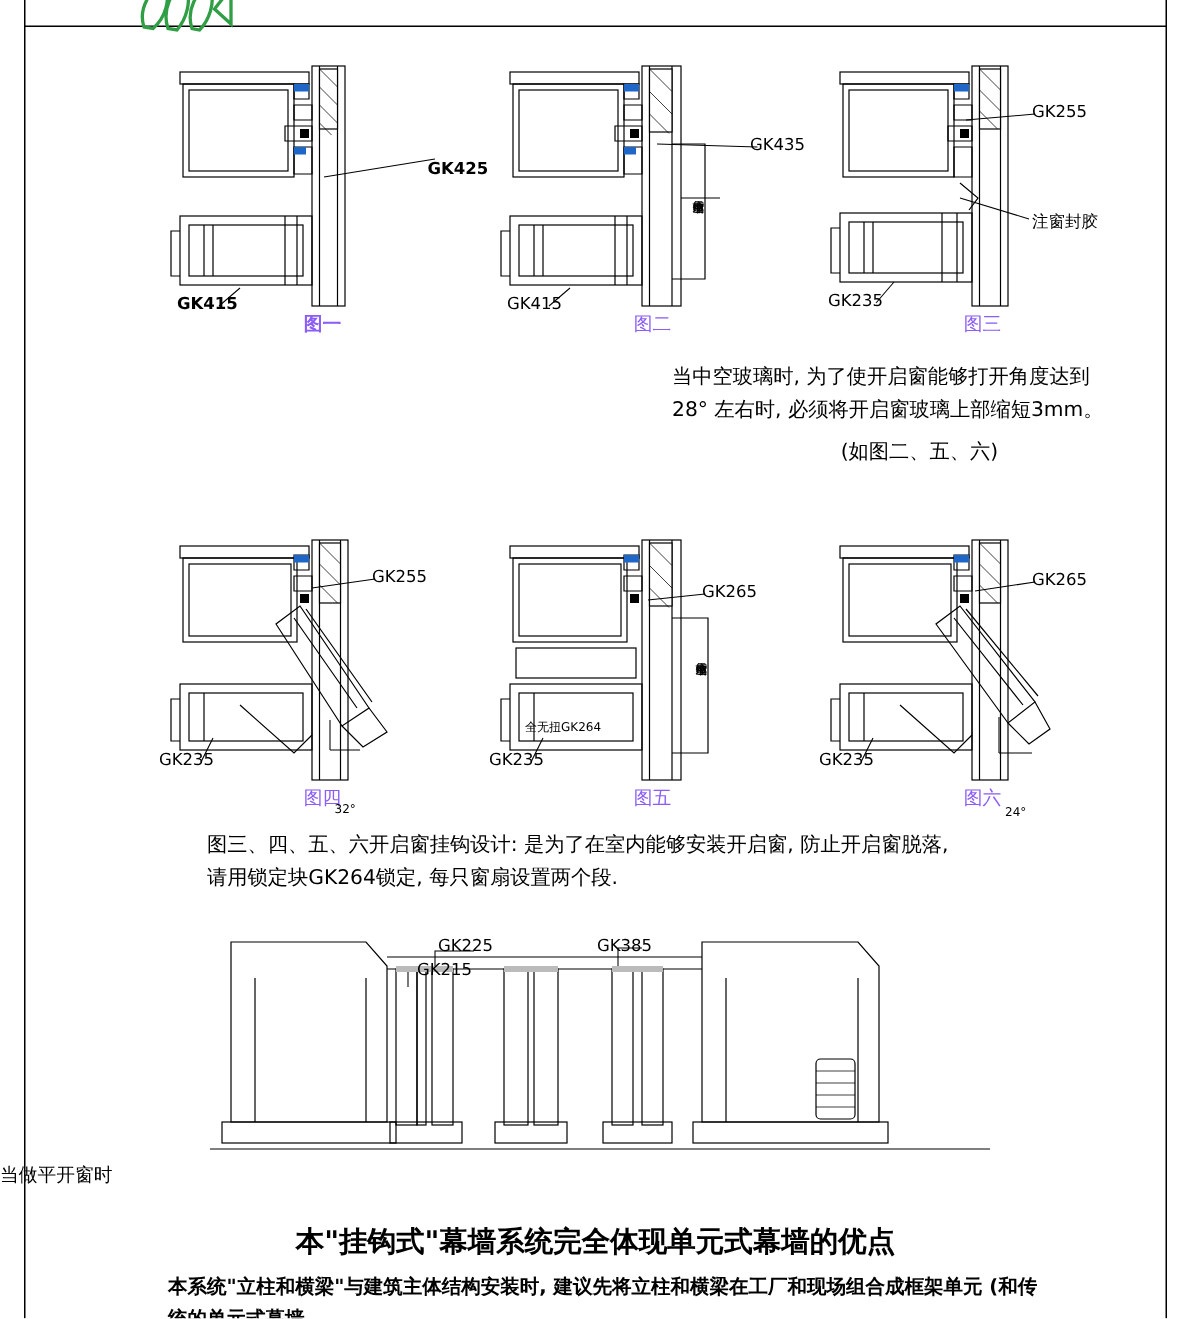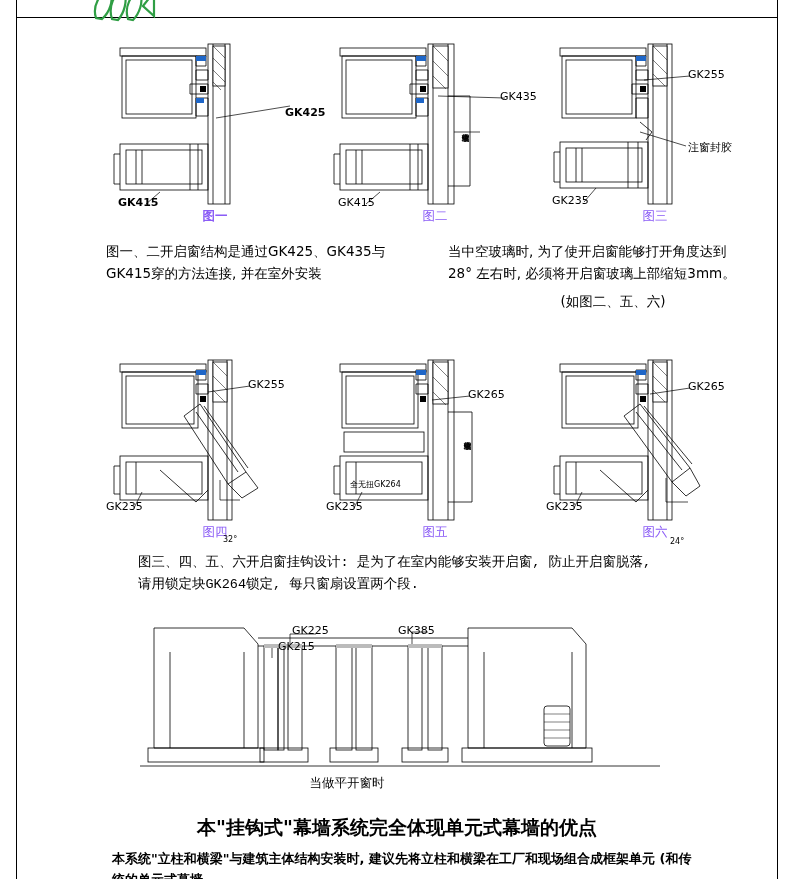--- a/index.html
+++ b/index.html
@@ -94,21 +94,20 @@
     position: absolute;
     font-size: 13px;
     line-height: 21px;
     color: #000;
     font-weight: bold;
     font-family: "DejaVu Sans", sans-serif;
   }
   .center-cap {
     position: absolute;
     width: 694px;
-    text-align: center;
     font-size: 12.5px;
     color: #000;
     font-family: "DejaVu Sans", sans-serif;
   }
   svg { display: block; }
 </style>
 </head>
 <body>
 
 <div id="page">
@@ -253,24 +252,20 @@
           </g>
         </svg>
         <div class="lbl" style="left:148px; top:32px;">GK255</div>
         <div class="lbl" style="left:12px; top:158px;">GK235</div>
         <div class="lbl" style="left:148px; top:104px;">注窗封胶</div>
       </div>
       <div class="fig-caption">图三</div>
     </div>
   </div>
 
-  <div class="note" style="left:106px; top:240px; width:300px;">
-    <div>图一、二开启窗结构是通过GK425、GK435与</div>
-    <div>GK415穿的方法连接, 并在室外安装</div>
-  </div>
 
   <div class="note" style="left:448px; top:240px; width:330px;">
     <div>当中空玻璃时, 为了使开启窗能够打开角度达到</div>
     <div>28° 左右时, 必须将开启窗玻璃上部缩短3mm。</div>
     <div style="text-align:center; margin-top:6px;">(如图二、五、六)</div>
   </div>
 
   <div class="row" style="top:352px; height:195px;">
 
     <div class="fig" style="left:100px; top:0;">
@@ -392,21 +387,21 @@
           </g>
         </svg>
         <div class="lbl" style="left:148px; top:28px;">GK265</div>
         <div class="lbl" style="left:6px; top:148px;">GK235</div>
         <div class="lbl-sm" style="left:130px; top:140px;">24°</div>
       </div>
       <div class="fig-caption">图六</div>
     </div>
   </div>
 
-  <div class="note" style="left:138px; top:552px; width:540px;font-family:Liberation Mono, monospace;">
+  <div class="note" style="left:138px; top:552px; width:540px;">
     <div>图三、四、五、六开启窗挂钩设计: 是为了在室内能够安装开启窗, 防止开启窗脱落,</div>
     <div>请用锁定块GK264锁定, 每只窗扇设置两个段.</div>
   </div>
 
   <div style="position:absolute; left:140px; top:618px; width:520px; height:160px;">
     <svg width="520" height="160" viewBox="0 0 520 160">
       <g stroke="#000" fill="none" stroke-width="0.8">
 
         <path d="M14 10 L14 130 L118 130 L118 26 L104 10 Z"></path>
         <path d="M30 34 L30 130 M104 34 L104 130"></path>

